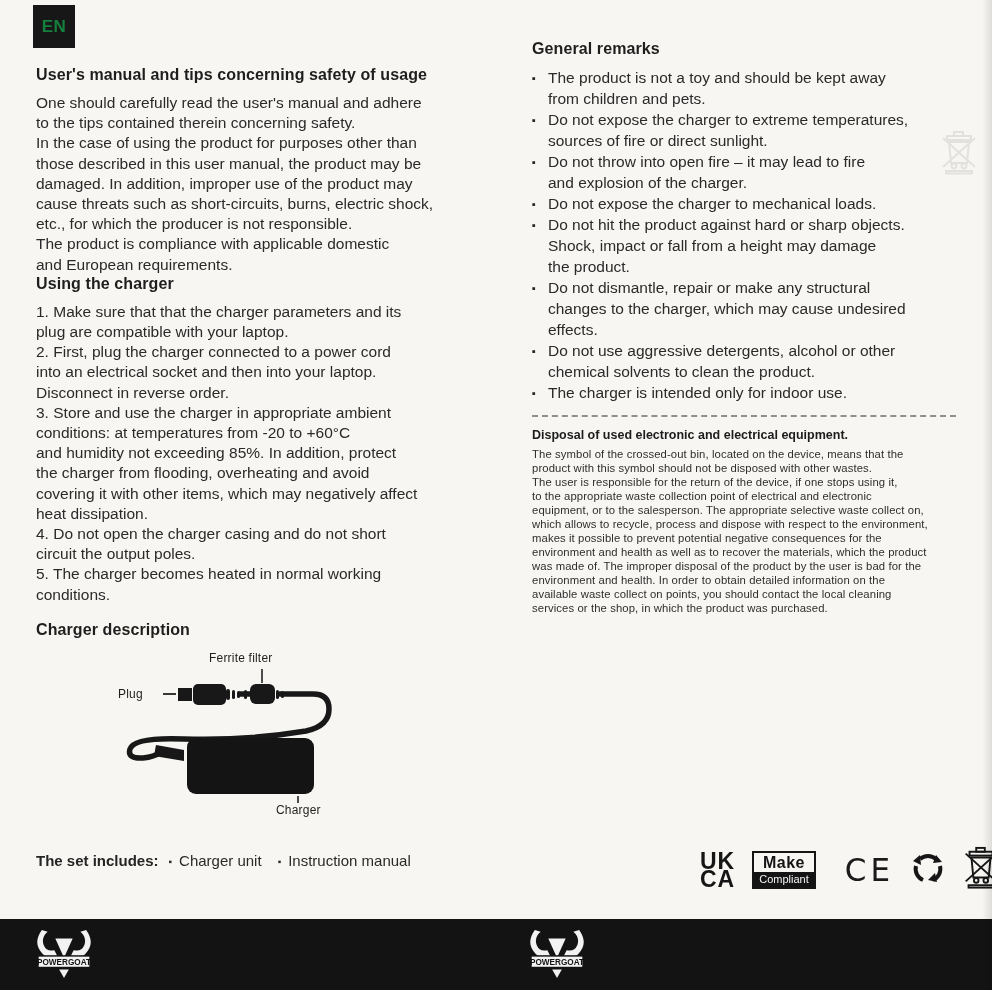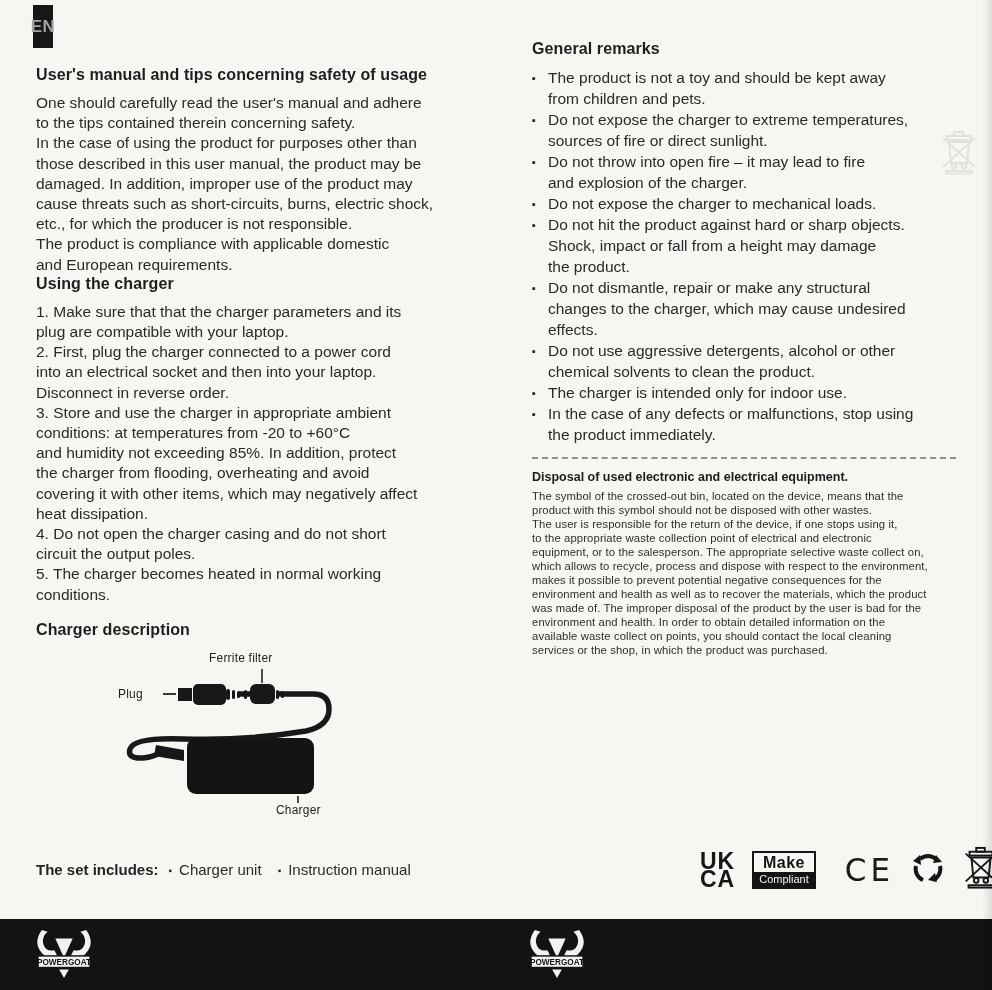--- a/index.html
+++ b/index.html
@@ -10,22 +10,22 @@
     font-family:"Liberation Sans", sans-serif;
     color:#252525;
     overflow:hidden;
   }
   .page::after{ 
     content:"";position:absolute;top:0;right:0;width:10px;height:100%;
     background:linear-gradient(to right, rgba(0,0,0,0), rgba(0,0,0,0.10));
     pointer-events:none;
   }
   .lang-badge{
-    position:absolute;left:33px;top:5px;width:20px;height:43px;
-    background:#171717;color:#a3a3a3;font-weight:bold;font-size:17px;
+    position:absolute;left:33px;top:5px;width:42px;height:43px;
+    background:#171717;color:#15803d;font-weight:bold;font-size:17px;
     display:flex;align-items:center;justify-content:center;letter-spacing:.5px;
   }
   .col-left{position:absolute;left:36px;top:66px;width:468px;}
   .col-right{position:absolute;left:532px;top:40px;width:428px;}
   h2.sec{
     font-size:16px;font-weight:bold;color:#1e1e1e;margin:0;
     letter-spacing:.1px;
   }
   .body-lines{
     white-space:pre-line;
@@ -56,21 +56,21 @@
   
   .diagram{position:relative;width:460px;height:186px;margin-top:8px;}
   .diagram svg{position:absolute;left:30px;top:0;}
   .diag-label{
     position:absolute;font-size:12px;color:#1f1f1f;letter-spacing:.2px;
   }
   .lab-ferrite{left:173px;top:4px;}
   .lab-plug{left:82px;top:40px;}
   .lab-charger{left:240px;top:156px;}
   
-  .set-includes{margin-top:28px;font-size:15px;display:flex;align-items:flex-start;}
+  .set-includes{margin-top:19px;font-size:15px;display:flex;align-items:flex-start;}
   .set-includes .lbl{font-weight:bold;margin-right:10px;white-space:nowrap;}
   .inc-item{
     display:inline-block;margin-right:16px;white-space:nowrap;font-size:15px;color:#2a2a2a;
   }
   .inc-item::before{content:"▪";font-size:10px;margin-right:7px;vertical-align:1px;}
   
   .cert-row{
     position:absolute;left:168px;top:806px;display:flex;align-items:center;gap:17px;
   }
   .ukca{
@@ -200,22 +200,20 @@
         <div class="b-item">Do not expose the charger to mechanical loads.</div>
         <div class="b-item">Do not hit the product against hard or sharp objects.
 Shock, impact or fall from a height may damage
 the product.</div>
         <div class="b-item">Do not dismantle, repair or make any structural
 changes to the charger, which may cause undesired
 effects.</div>
         <div class="b-item">Do not use aggressive detergents, alcohol or other
 chemical solvents to clean the product.</div>
         <div class="b-item">The charger is intended only for indoor use.</div>
-        <div class="b-item">In the case of any defects or malfunctions, stop using
-the product immediately.</div>
       </div>
 
     <hr class="dashed-divider">
 
     <div class="disposal-heading">Disposal of used electronic and electrical equipment.</div>
     <div class="disposal-body">The symbol of the crossed-out bin, located on the device, means that the
 product with this symbol should not be disposed with other wastes.
 The user is responsible for the return of the device, if one stops using it,
 to the appropriate waste collection point of electrical and electronic
 equipment, or to the salesperson. The appropriate selective waste collect on,

